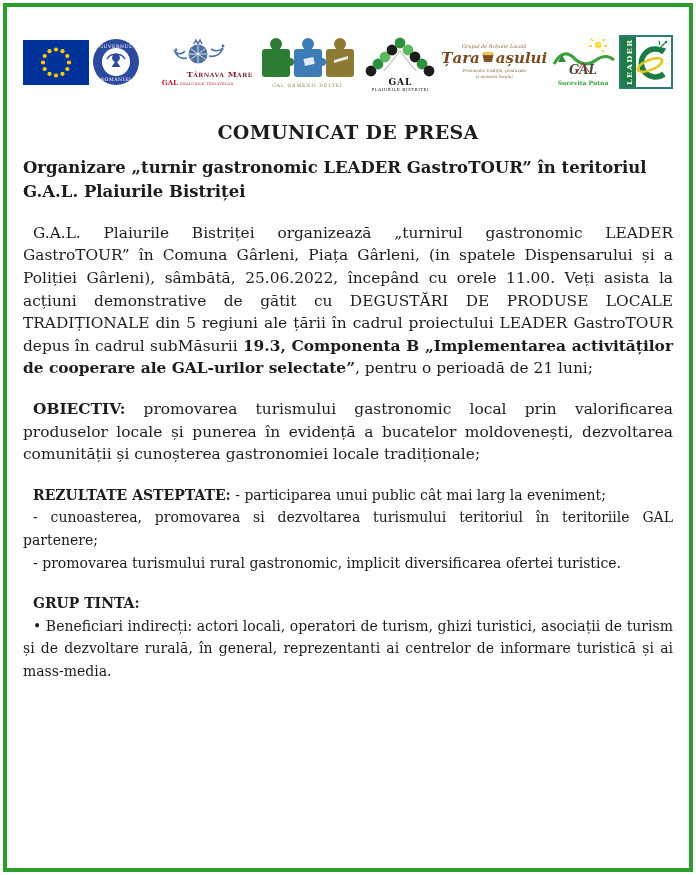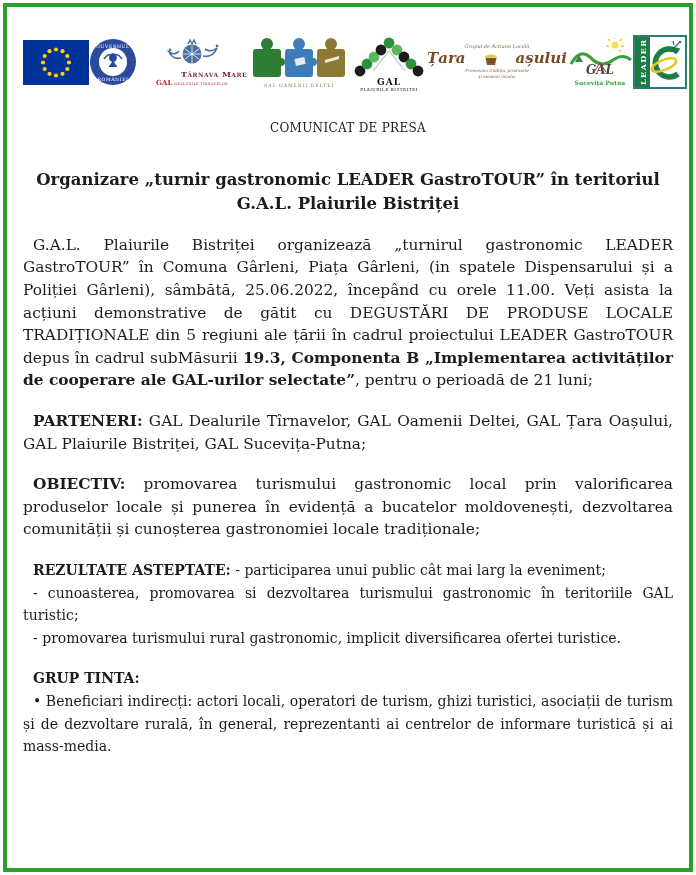--- a/index.html
+++ b/index.html
@@ -21,29 +21,29 @@
   .logo{display:flex;flex-direction:column;align-items:center;justify-content:center;line-height:1;}
   .tm-title{font-size:8px;font-weight:bold;color:#7a1f2b;letter-spacing:.5px;margin-top:2px;font-variant:small-caps;white-space:nowrap;margin-left:44px;}
   .tm-row{display:flex;align-items:baseline;gap:2px;margin-top:1px;}
   .tm-gal{font-size:7px;font-weight:bold;color:#c0242c;}
   .tm-cap{font-size:3.5px;color:#c0242c;letter-spacing:.3px;white-space:nowrap;}
   .od-cap{font-size:4.5px;color:#8c7a33;letter-spacing:1px;margin-top:2px;white-space:nowrap;}
   .pb-gal{font-size:9px;font-weight:bold;color:#111;margin-top:1px;letter-spacing:1px;}
   .pb-cap{font-size:4px;color:#111;letter-spacing:.6px;margin-top:1px;white-space:nowrap;}
   .oas{color:#7a4a1f;text-align:center;}
   .oas-top{font-size:5px;font-style:italic;color:#8a6a3a;white-space:nowrap;}
-  .oas-main{font-size:15px;font-weight:bold;font-style:italic;display:flex;align-items:flex-end;gap:18px;margin:2px 0;}
+  .oas-main{font-size:15px;font-weight:bold;font-style:italic;display:flex;align-items:flex-start;gap:1px;margin:2px 0;}
   .oas-sub{font-size:4.2px;font-style:italic;color:#8a6a3a;white-space:nowrap;line-height:1.4;}
   .sp-cap{font-size:6px;font-weight:bold;color:#3aa03a;margin-top:2px;white-space:nowrap;}
   
   .doc-title{
-    text-align:center;font-weight:normal;font-size:12px;margin-top:20px;letter-spacing:.3px;
+    text-align:center;font-weight:bold;font-size:19px;margin-top:20px;letter-spacing:.3px;
   }
   .doc-subtitle{
-    text-align:center;font-weight:bold;font-size:16.5px;margin-top:33px;line-height:1.45;
+    font-weight:bold;font-size:16.5px;margin-top:13px;line-height:1.45;
   }
   .para{
     font-size:15.4px;line-height:22.6px;text-align:justify;
     margin:18px 0 0 0;text-indent:10px;
   }
   .para b{font-weight:bold;}
   .line{font-size:14px;line-height:22.6px;text-align:justify;text-indent:10px;}
 </style>
 </head>
 <body>
@@ -188,27 +188,26 @@
 
   <div class="doc-title">COMUNICAT DE PRESA</div>
 
   <div class="doc-subtitle">
     <div>Organizare „turnir gastronomic LEADER GastroTOUR” în teritoriul</div>
     <div>G.A.L. Plaiurile Bistriței</div>
   </div>
 
   <p class="para"><span>G.A.L. Plaiurile Bistriței organizează „turnirul gastronomic LEADER GastroTOUR” în Comuna Gârleni, Piața Gârleni, (in spatele Dispensarului și a Poliției Gârleni), sâmbătă, 25.06.2022, începând cu orele 11.00. Veți asista la acțiuni demonstrative de gătit cu DEGUSTĂRI DE PRODUSE LOCALE TRADIȚIONALE din 5 regiuni ale țării în cadrul proiectului LEADER GastroTOUR depus în cadrul subMăsurii </span><b>19.3, Componenta B „Implementarea activităților de cooperare ale GAL-urilor selectate”</b><span>, pentru o perioadă de 21 luni;</span></p>
 
-  <p class="para"><b>PARTENERI:</b><span> GAL Dealurile Tîrnavelor, GAL Oamenii Deltei,  GAL Țara Oașului, GAL Plaiurile Bistriței, GAL Sucevița-Putna;</span></p>
 
   <p class="para"><b>OBIECTIV:</b><span> promovarea turismului gastronomic local prin valorificarea produselor locale și punerea în evidență a bucatelor moldovenești, dezvoltarea comunității și cunoșterea gastronomiei locale tradiționale;</span></p>
 
   <div class="para">
     <div class="line"><b>REZULTATE ASTEPTATE:</b><span> - participarea unui public cât mai larg la eveniment;</span></div>
-    <div class="line">- cunoasterea, promovarea si dezvoltarea turismului gastronomic în teritoriile GAL turistic;</div>
+    <div class="line">- cunoasterea, promovarea si dezvoltarea turismului teritoriul în teritoriile GAL partenere;</div>
     <div class="line">- promovarea turismului rural gastronomic, implicit diversificarea ofertei turistice.</div>
   </div>
 
   <div class="para">
     <div class="line"><b>GRUP TINTA:</b></div>
     <div class="line">• Beneficiari indirecți: actori locali, operatori de turism, ghizi turistici, asociații de turism și de dezvoltare rurală, în general, reprezentanti ai centrelor de informare turistică și ai mass-media.</div>
   </div>
 
  </div>
 </div>

